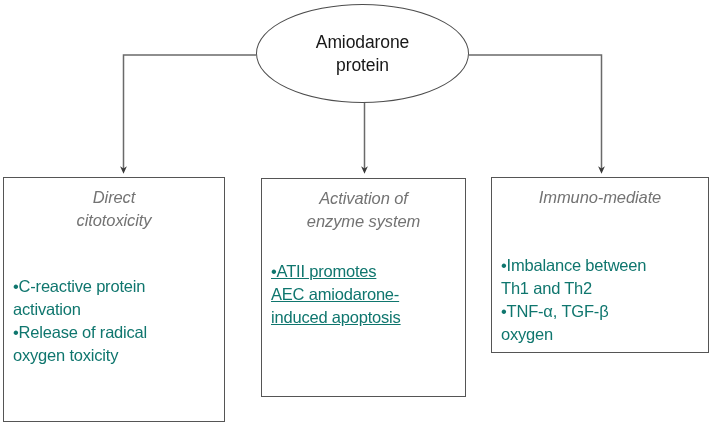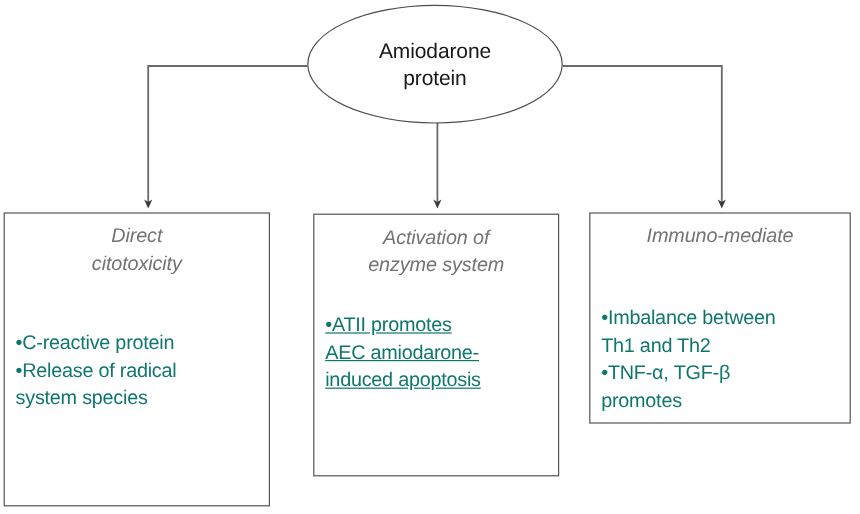--- a/index.html
+++ b/index.html
@@ -143,22 +143,23 @@
     </div>
   </div>
 
   <div class="leaf-box" id="box-direct-citotoxicity">
     <div class="leaf-heading">
       <div>Direct</div>
       <div>citotoxicity</div>
     </div>
     <div class="leaf-bullets">
       <div class="bullet-item">•C-reactive protein</div>
+      <div class="bullet-item">activation</div>
       <div class="bullet-item">•Release of radical</div>
-      <div class="bullet-item">system species</div>
+      <div class="bullet-item">oxygen toxicity</div>
     </div>
   </div>
 
   <div class="leaf-box" id="box-angiotensing-system">
     <div class="leaf-heading">
       <div>Activation of</div>
       <div>enzyme system</div>
     </div>
     <div class="leaf-bullets">
       <div class="bullet-item">•ATII promotes</div>
@@ -168,17 +169,17 @@
   </div>
 
   <div class="leaf-box" id="box-immuno-reaction">
     <div class="leaf-heading">
       <div>Immuno-mediate</div>
     </div>
     <div class="leaf-bullets">
       <div class="bullet-item">•Imbalance between</div>
       <div class="bullet-item">Th1 and Th2</div>
       <div class="bullet-item">•TNF-α, TGF-β</div>
-      <div class="bullet-item">promotes</div>
+      <div class="bullet-item">oxygen</div>
     </div>
   </div>
 
 </div>
 
 </body></html>

